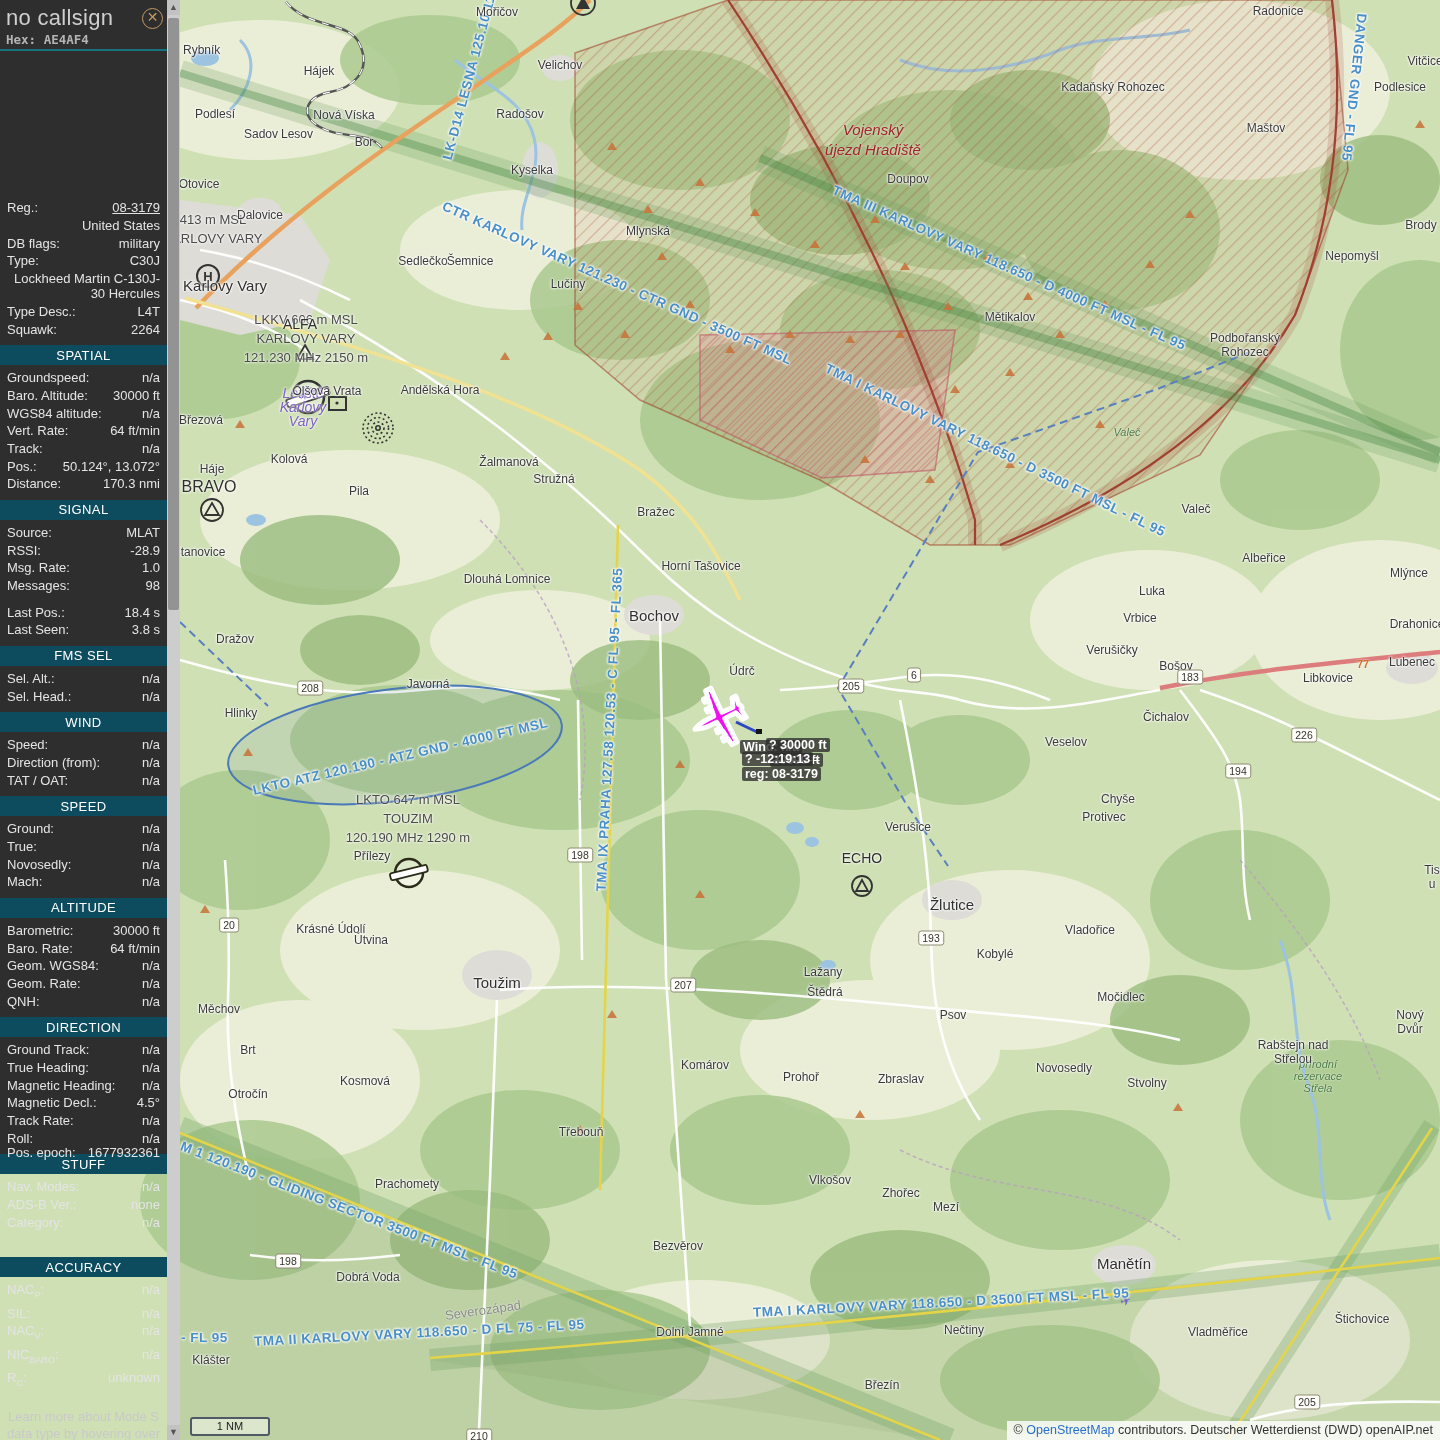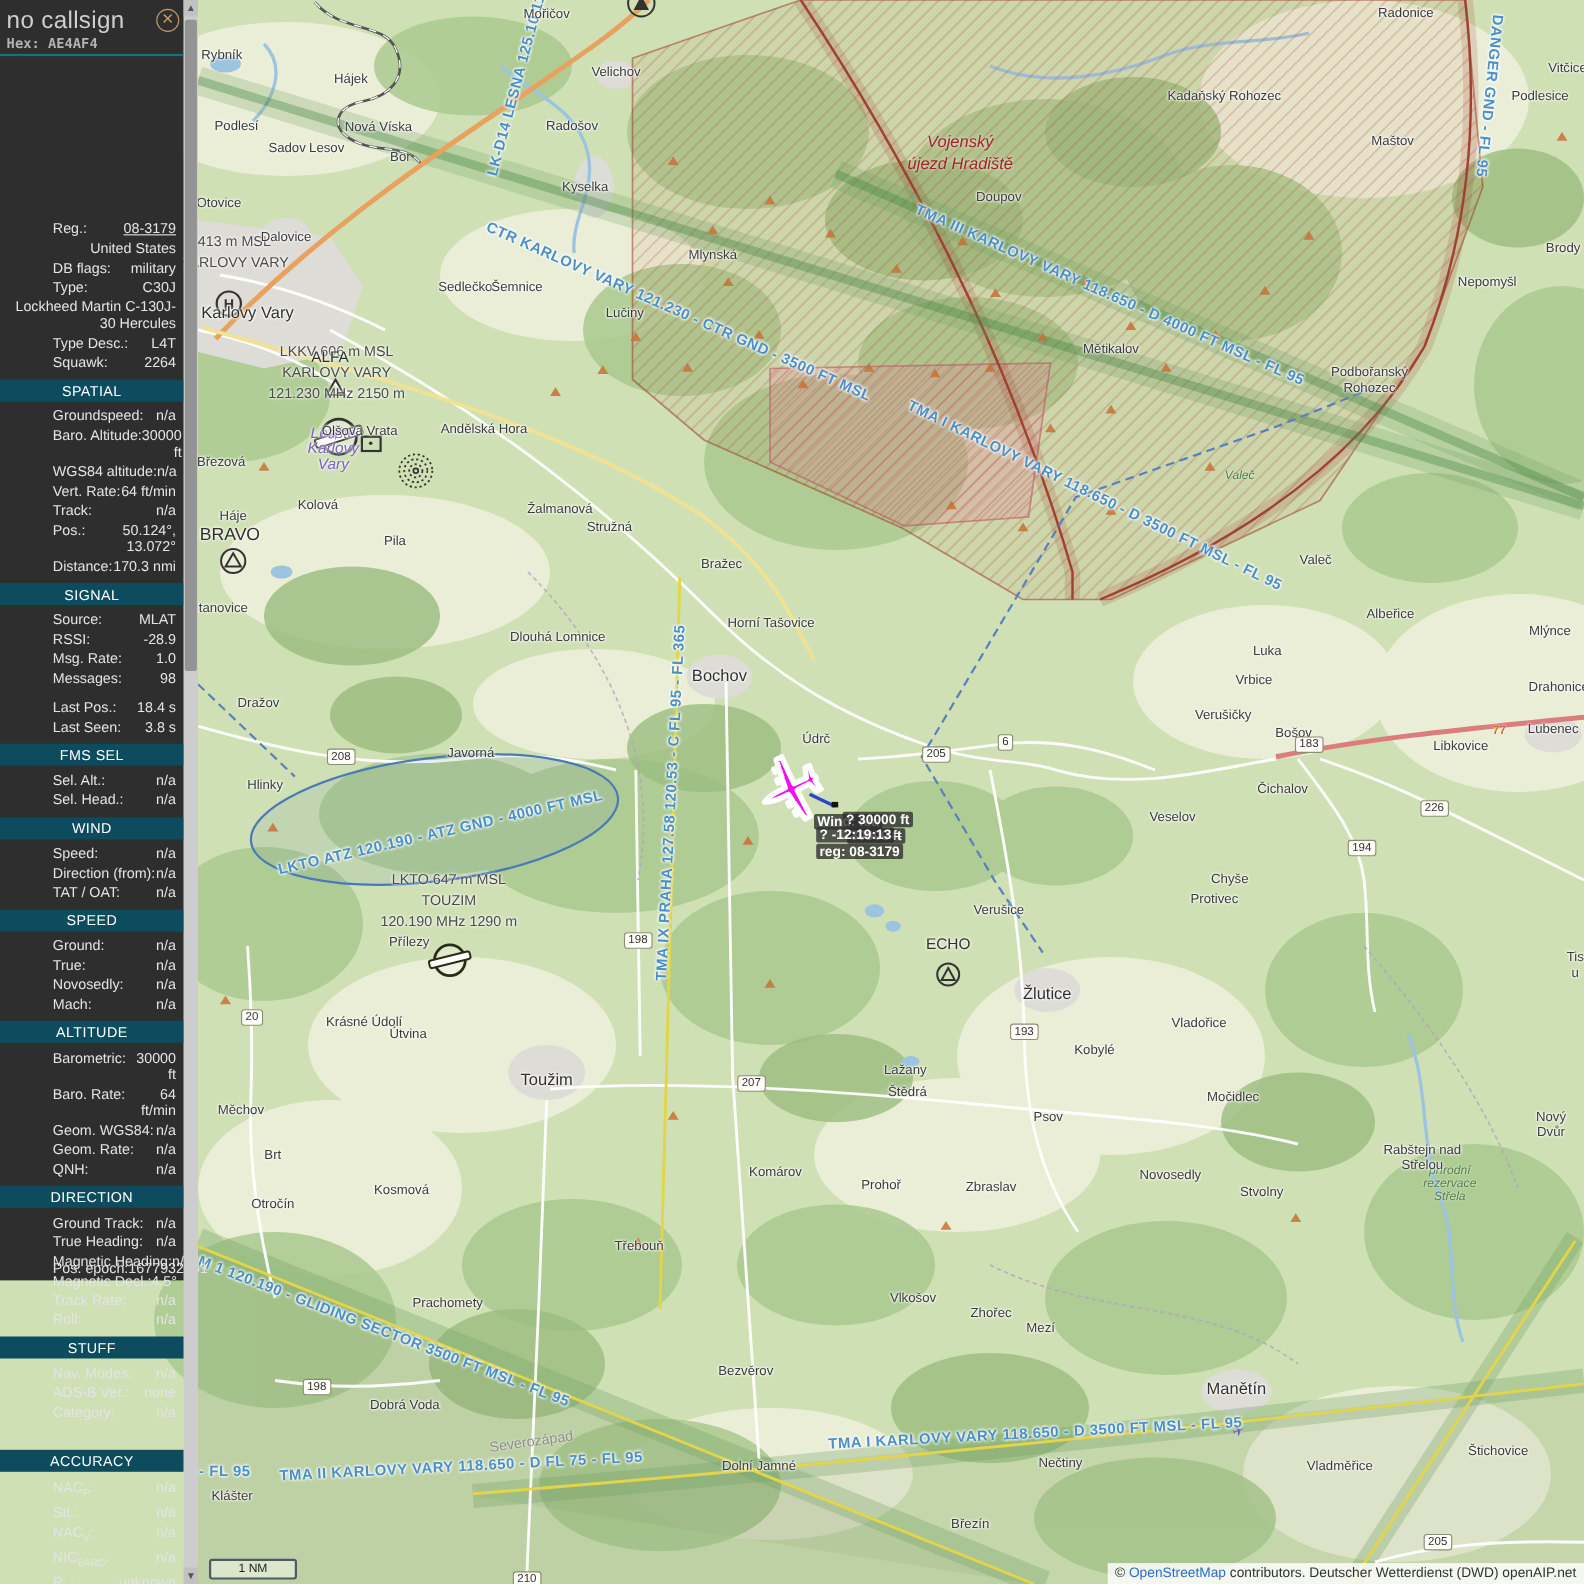--- a/index.html
+++ b/index.html
@@ -41,21 +41,21 @@
   
   #sidebar{position:absolute;left:0;top:0;width:167px;height:1164px;background:#2e2e2e;color:#e4e4e4;
       font-size:13px;z-index:20;}
   #sb-head{padding:5px 6px 2px 6px;border-bottom:2px solid #17717f;position:relative;}
   #sb-title{font-size:22px;color:#cfcfcf;letter-spacing:.3px;}
   #sb-hex{font-family:"DejaVu Sans Mono",monospace;font-weight:bold;font-size:12.5px;color:#b4b4b4;margin-top:1px;}
   #sb-close{position:absolute;right:4px;top:8px;width:19px;height:19px;border:1.6px solid #c49a62;border-radius:50%;
       color:#c49a62;text-align:center;line-height:17px;font-size:14px;cursor:pointer;}
   #photo-gap{height:148px;}
   .srow{display:flex;justify-content:space-between;padding:1.2px 7px;line-height:15.3px;}
-  .srow .lab{white-space:nowrap;margin-left:41px;}
+  .srow .lab{white-space:nowrap;}
   .srow .val{text-align:right;margin-left:auto;}
   .srow.gap{margin-top:9px;}
   .srow .val a{color:#e4e4e4;}
   .wrapv{text-align:right;padding:1.2px 7px;line-height:15.3px;}
   .sec-h{background:#0d4c5e;color:#fff;text-align:center;font-size:13px;padding:2.5px 0;margin:7px 0 4px 0;
       letter-spacing:.4px;}
   sub{font-size:9px;}
   #footnote{margin-top:16px;padding:0 6px;text-align:center;color:#c9c9c9;line-height:17px;}
   #epoch-row{position:absolute;bottom:4px;left:0;width:167px;display:flex;justify-content:space-between;
       padding:0 7px;box-sizing:border-box;}

